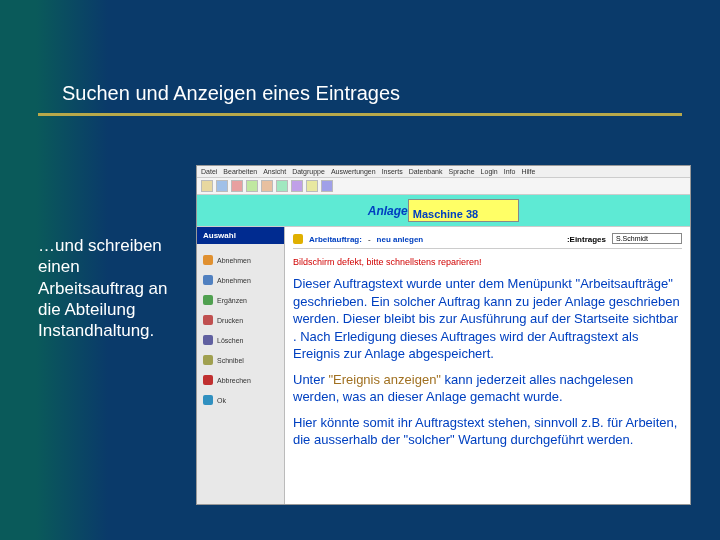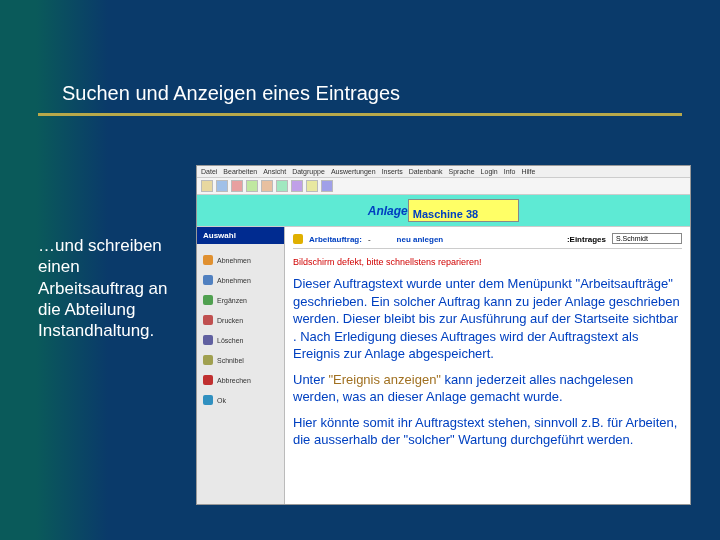--- a/index.html
+++ b/index.html
@@ -125,21 +125,21 @@
   .order-row {
     display: flex;
     align-items: flex-end;
     gap: 6px;
     font-size: 8px;
     border-bottom: 1px solid #ccc;
     padding-bottom: 4px;
   }
   .order-icon { width:10px; height:10px; background:#e0b000; border-radius:2px; }
   .order-label { color:#0040c0; font-weight:bold; }
-  .order-link { color:#0040c0; font-weight:bold;margin-left:20px; }
+  .order-link { color:#0040c0; font-weight:bold; }
   .spacer { flex:1; }
   .bearb-label { color:#000; font-weight:bold; }
   .bearb-field {
     border:1px solid #888; background:#fff;
     font-size:7px; padding:1px 14px 1px 3px;
     width:70px;
   }
   .alert {
     color: #d00000;
     font-size: 9px;

